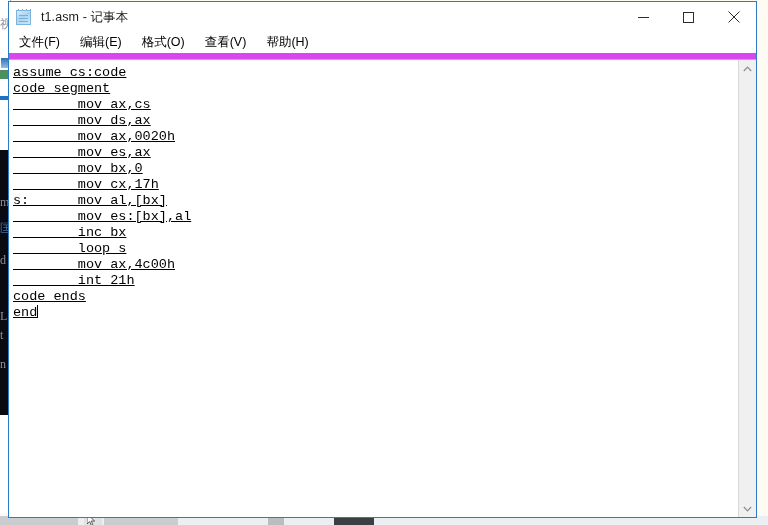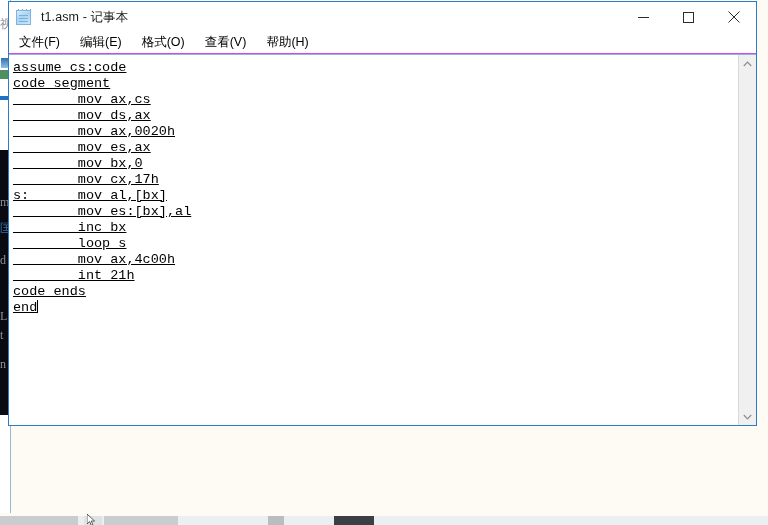--- a/index.html
+++ b/index.html
@@ -84,21 +84,21 @@
     top: 0px;
     height: 9px;
   }
 
   
   #notepad {
     position: absolute;
     left: 8px;
     top: 1px;
     width: 749px;
-    height: 425px;
+    height: 517px;
     background: #ffffff;
     border: 1px solid #2b7cc4;
     box-sizing: border-box;
     display: flex;
     flex-direction: column;
   }
 
   #titlebar {
     height: 30px;
     min-height: 30px;
@@ -168,21 +168,21 @@
   }
   .winbtn svg { display: block; }
 
   #menubar {
     height: 21px;
     min-height: 21px;
     background: #ffffff;
     display: flex;
     align-items: center;
     padding-left: 9px;
-    border-bottom: 1px solid #d946ef;
+    border-bottom: 6px solid #d946ef;
   }
   .menu-item {
     font-size: 12.5px;
     color: #000000;
     margin-right: 18px;
     white-space: nowrap;
     cursor: default;
     padding: 1px 1px;
   }
 

